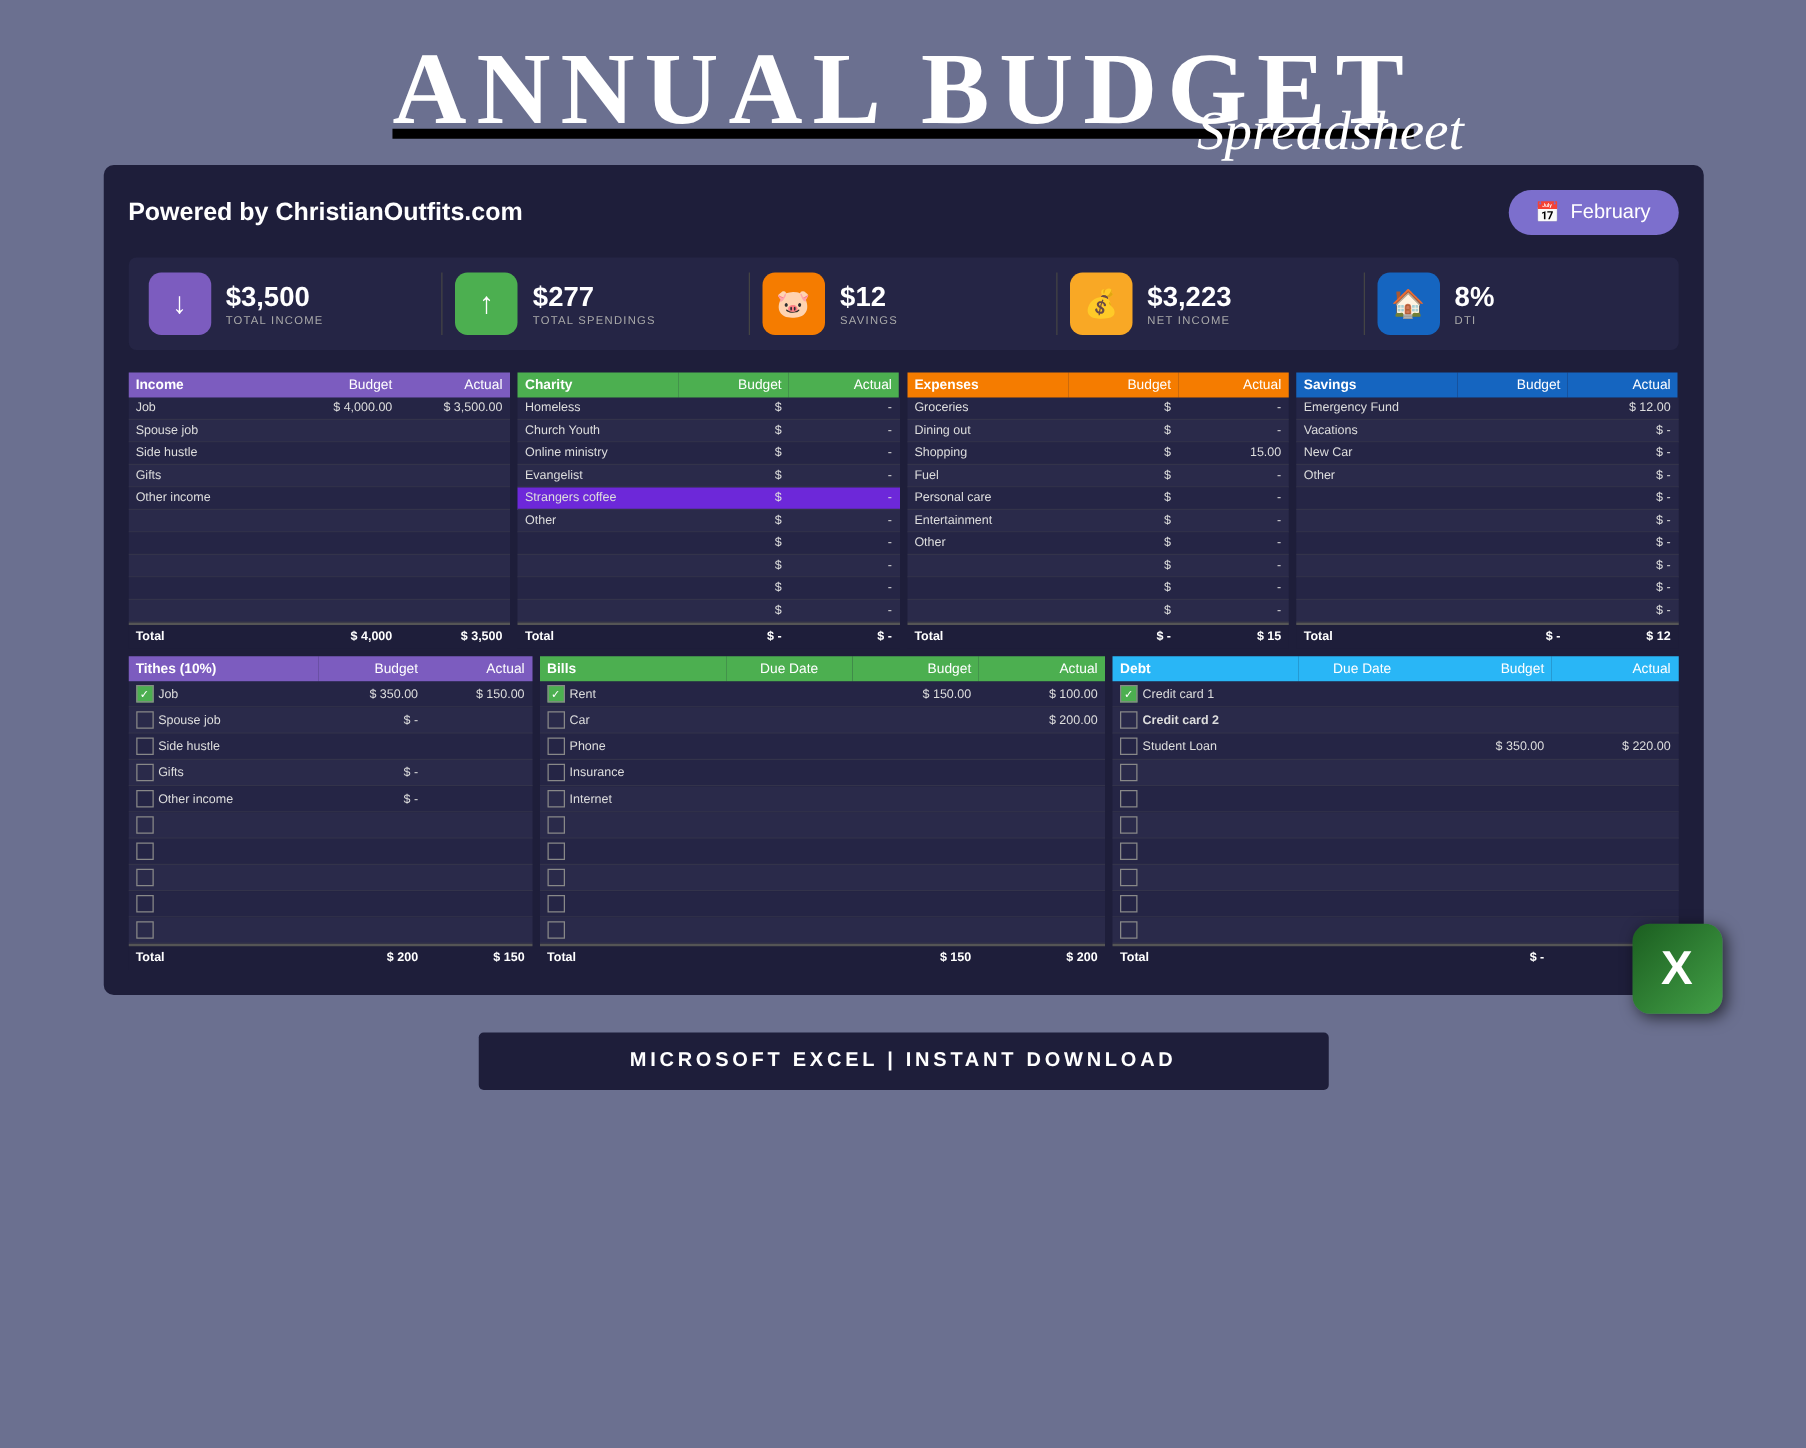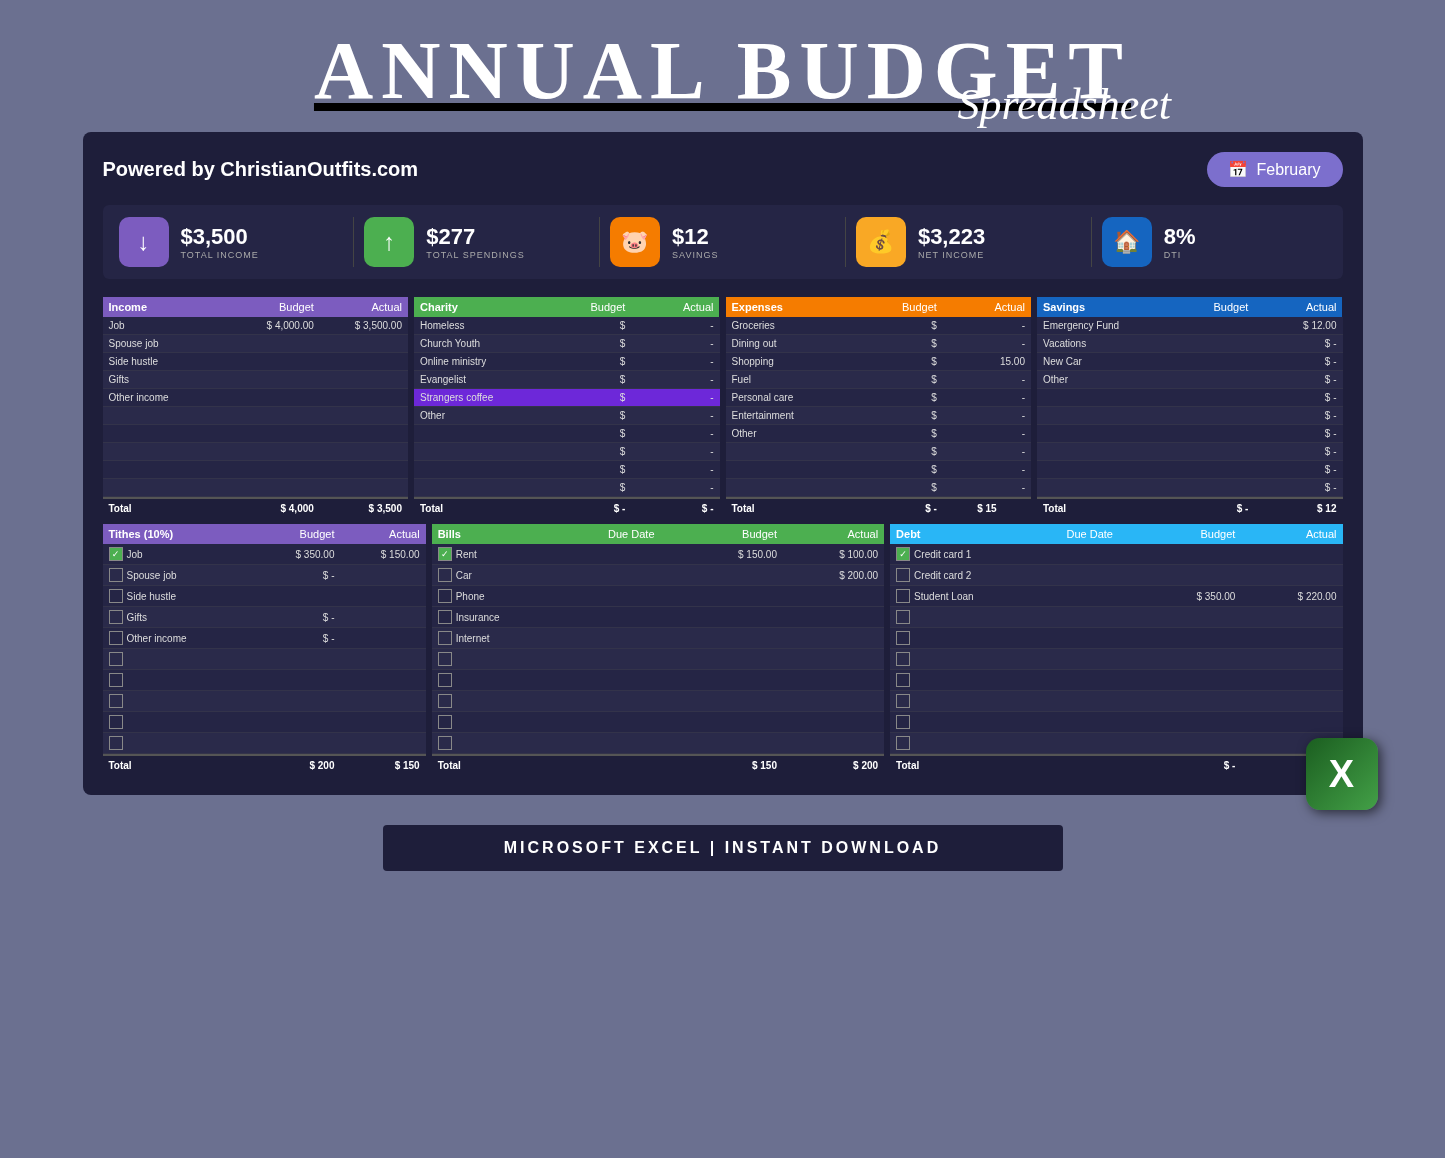--- a/index.html
+++ b/index.html
@@ -266,21 +266,21 @@
             <div class="cell right" style="flex:1.3;">-</div>
           </div>
         <div style="display:flex;background:#2a2a4a;border-bottom:1px solid #33334a;">
             <div class="cell" style="flex:2;">&nbsp;</div>
             <div class="cell right" style="flex:1.3;">$</div>
             <div class="cell right" style="flex:1.3;">-</div>
           </div>
         <div style="display:flex;background:#1e1e3a;border-top:2px solid #555;">
           <div style="flex:2;padding:4px 6px;color:white;font-weight:bold;font-size:10px;">Total</div>
           <div style="flex:1.3;padding:4px 6px;color:white;font-weight:bold;font-size:10px;text-align:right;">$   -</div>
-          <div style="flex:1.3;padding:4px 6px;color:white;font-weight:bold;font-size:10px;text-align:center;">$ 15</div>
+          <div style="flex:1.3;padding:4px 6px;color:white;font-weight:bold;font-size:10px;text-align:right;">$ 15</div>
         </div>
       </div>
 
       <div style="flex:1; font-size:10px;">
         <div style="display:flex;">
           <div style="background:#1565c0;padding:4px 6px;color:white;font-weight:bold;font-size:11px;flex:2;">Savings</div>
           <div style="background:#1565c0;padding:4px 6px;color:white;font-size:11px;flex:1.3;text-align:right;">Budget</div>
           <div style="background:#1565c0;padding:4px 6px;color:white;font-size:11px;flex:1.3;text-align:right;">Actual</div>
         </div>
         <div style="display:flex;background:#252545;border-bottom:1px solid #33334a;">
@@ -487,21 +487,21 @@
           <div style="background:#29b6f6;padding:4px 6px;color:white;font-size:11px;flex:1.3;text-align:center;">Due Date</div>
           <div style="background:#29b6f6;padding:4px 6px;color:white;font-size:11px;flex:1.3;text-align:right;">Budget</div>
           <div style="background:#29b6f6;padding:4px 6px;color:white;font-size:11px;flex:1.3;text-align:right;">Actual</div>
         </div>
         <div style="display:flex;background:#252545;border-bottom:1px solid #33334a;">
           <div class="cell" style="flex:2;display:flex;align-items:center;"><span style="width:14px;height:14px;border:1px solid #888;background:#4caf50;display:inline-flex;align-items:center;justify-content:center;margin-right:4px;font-size:9px;color:white;">✓</span>Credit card 1</div>
           <div class="cell center" style="flex:1.3;"></div>
           <div class="cell right" style="flex:1.3;"></div>
           <div class="cell right" style="flex:1.3;"></div>
         </div>
-        <div style="display:flex;background:#2a2a4a;border-bottom:1px solid #33334a;">
+        <div style="display:flex;background:#2a2a4a;border-bottom:1px solid #33334a;font-weight:bold;">
           <div class="cell" style="flex:2;display:flex;align-items:center;"><span style="width:14px;height:14px;border:1px solid #888;background:#2a2a4a;display:inline-flex;align-items:center;justify-content:center;margin-right:4px;"></span>Credit card 2</div>
           <div class="cell center" style="flex:1.3;"></div>
           <div class="cell right" style="flex:1.3;"></div>
           <div class="cell right" style="flex:1.3;"></div>
         </div>
         <div style="display:flex;background:#252545;border-bottom:1px solid #33334a;">
           <div class="cell" style="flex:2;display:flex;align-items:center;"><span style="width:14px;height:14px;border:1px solid #888;background:#252545;display:inline-flex;align-items:center;justify-content:center;margin-right:4px;"></span>Student Loan</div>
           <div class="cell center" style="flex:1.3;"></div>
           <div class="cell right" style="flex:1.3;">$ 350.00</div>
           <div class="cell right" style="flex:1.3;">$ 220.00</div>

